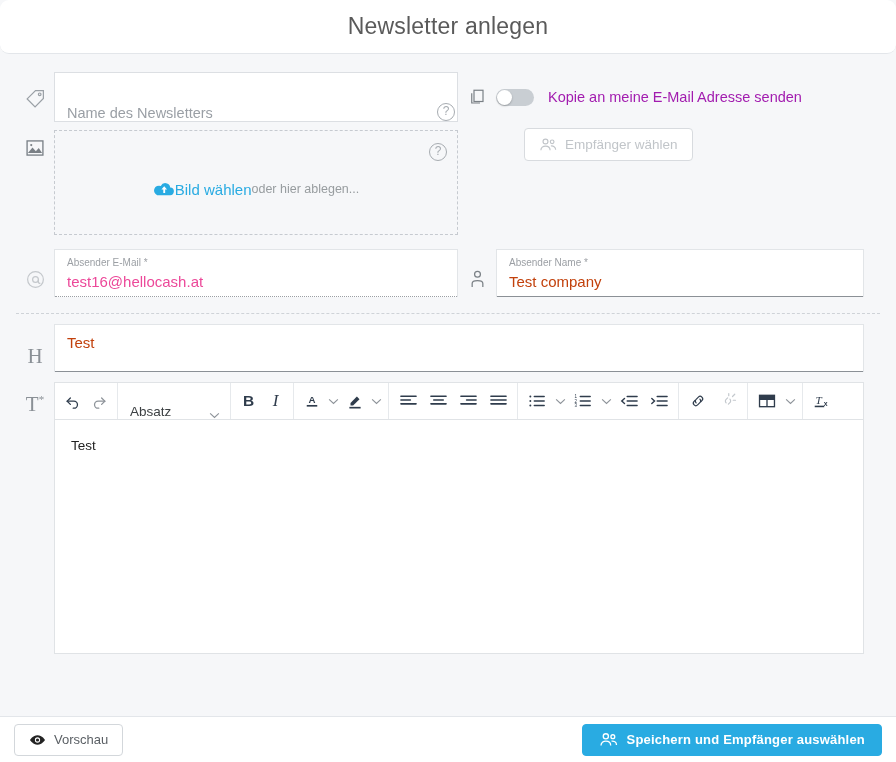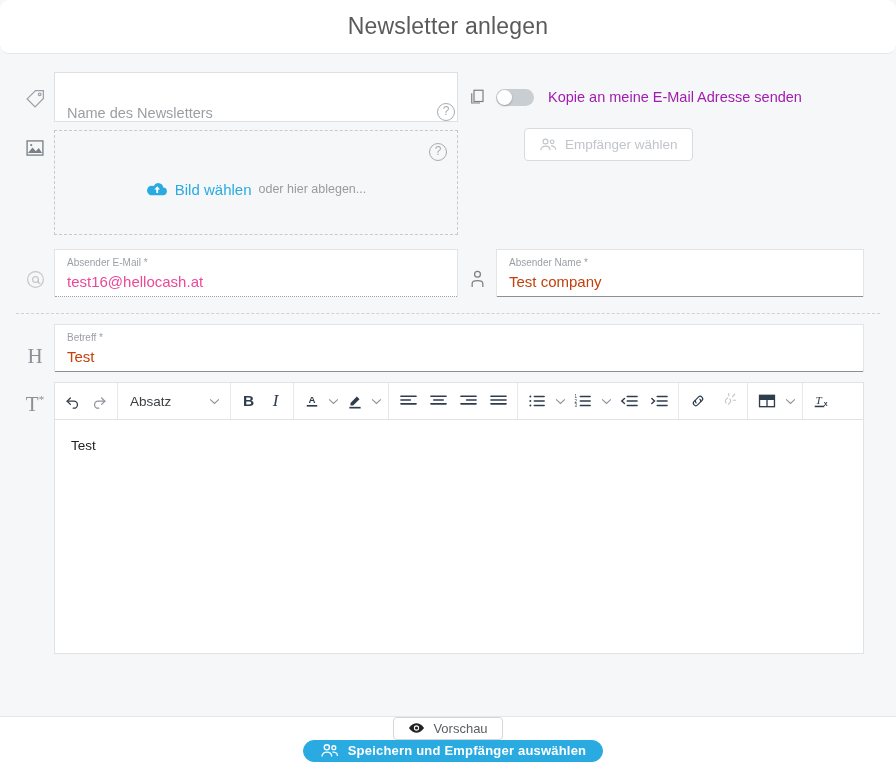--- a/index.html
+++ b/index.html
@@ -65,21 +65,21 @@
   .dropzone {
     border: 1.5px dashed #c6cad0;
     height: 105px;
     position: relative;
     background: transparent;
   }
   .dropzone .help { position: absolute; right: 10px; top: 12px; }
   .dz-inner {
     position: absolute; left: 0; right: 0; top: 50%;
     transform: translateY(-2px);
-    display: flex; align-items: center; justify-content: center; gap: 7px;
+    display: flex; align-items: center; justify-content: center; 
   }
   .dz-link { color: #29abe2; font-size: 15px; }
   .dz-hint { color: #979c9f; font-size: 12.5px; }
 
   
   .toggle-row { display: flex; align-items: center; padding-top: 18px; }
   .switch {
     width: 38px; height: 17px; border-radius: 9px;
     background: #c9ced3; position: relative; margin-right: 14px;
   }
@@ -146,21 +146,21 @@
   }
   .tbtn.wide { width: 30px; }
   .tbtn.dis { color: #c3c8cd; }
   .chev {
     width: 16px; height: 36px;
     display: flex; align-items: center; justify-content: center;
     color: #8d9399; font-size: 9px;
   }
   .tsel {
     width: 104px; height: 36px;
-    display: flex; align-items: center; justify-content: space-between;
+    display: flex; align-items: flex-end; justify-content: space-between;
     padding: 0 6px 0 8px;
     font-size: 13.5px; color: #3c4043;
   }
   .tsel .cv { color: #8d9399; font-size: 9px; }
   .bold { font-weight: bold; font-size: 15.5px; }
   .ital { font-style: italic; font-family: "Liberation Serif", serif; font-size: 17px; }
 
   .editor-body {
     border: 1px solid #e0e3e6;
     border-top: none;
@@ -171,34 +171,32 @@
   }
 
   
   .footer {
     position: absolute; left: 0; right: 0; bottom: 0;
     height: 46px;
     background: #ffffff;
     border-top: 1px solid #e3e6ea;
     display: flex; align-items: center;
     padding: 0 14px;
-    flex-direction: column;
   }
   .spacer { flex: 1; }
   .btn {
     height: 32px; border-radius: 4px;
     display: inline-flex; align-items: center; gap: 8px;
     font-size: 13px; padding: 0 14px;
     border: 1px solid #d3d7db; background: #fff; color: #5a5f64;
   }
   .btn.primary {
     background: #29abe2; border-color: #29abe2; color: #fff;
     font-weight: bold; letter-spacing: .2px; margin-left: 10px;
     padding: 0 16px;
-    border-radius: 14px;
   }
   svg { display: block; }
 </style>
 </head>
 <body>
 
 <div class="header">
   <div class="header-title">Newsletter anlegen</div>
 </div>
 
@@ -312,21 +310,20 @@
   </div>
 
   <div class="hsep"></div>
 
   <div class="row" style="margin-top:10px;">
     <div class="icon-col" style="padding-top:20px;">
       <span style="font-family:'Liberation Serif',serif; font-size:21px; color:#8a9096;">H</span>
     </div>
     <div class="subject-wrap">
       <div class="mfield">
-        <span class="lbl">Betreff *</span>
         <span class="val">Test</span>
         <div class="underline"></div>
       </div>
     </div>
   </div>
 
   <div class="row" style="margin-top:10px;">
     <div class="icon-col" style="padding-top:10px;">
       <span style="font-family:'Liberation Serif',serif; font-size:21px; color:#8a9096;">
         <span>T</span><sup style="font-size:11px;">*</sup>

